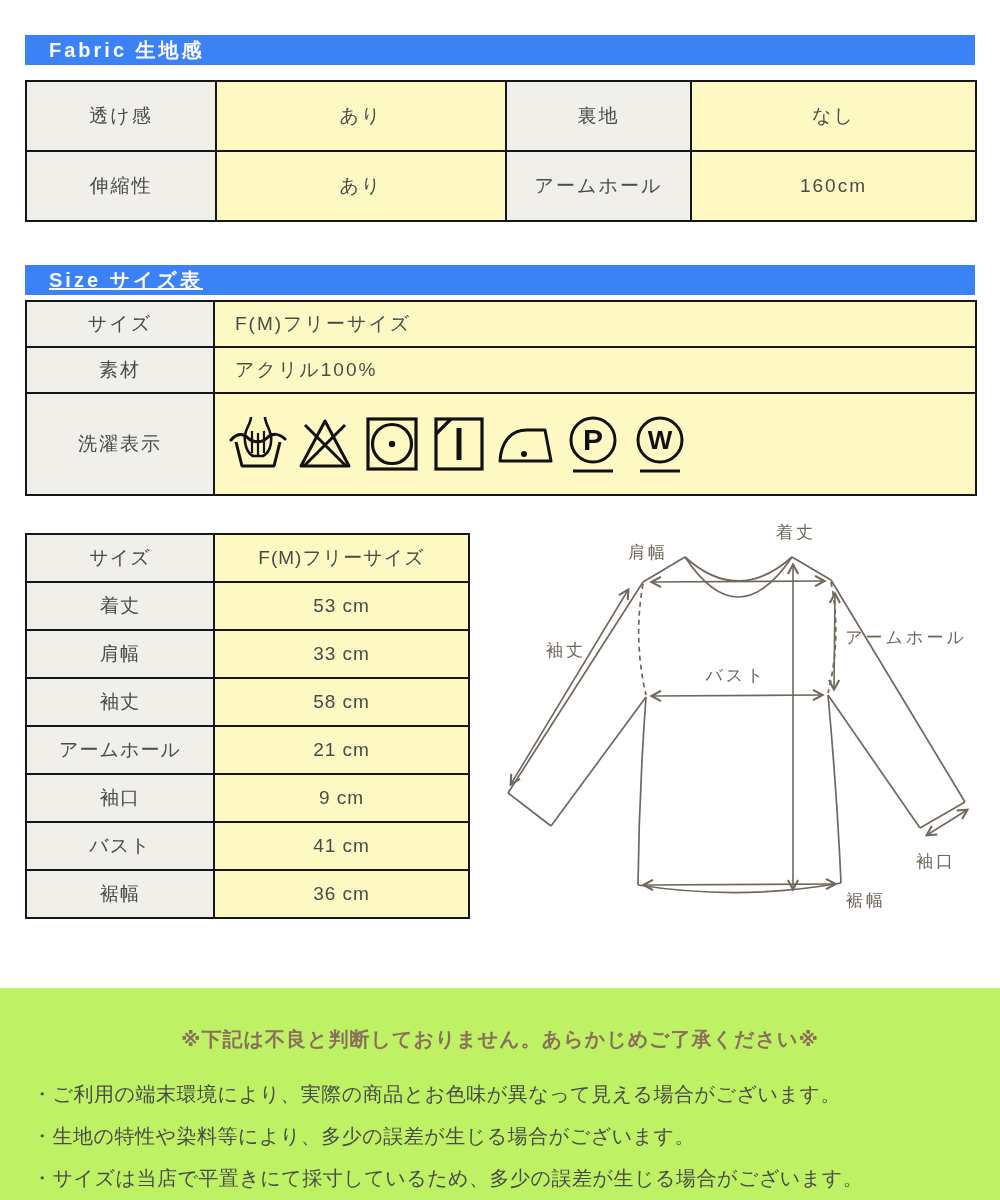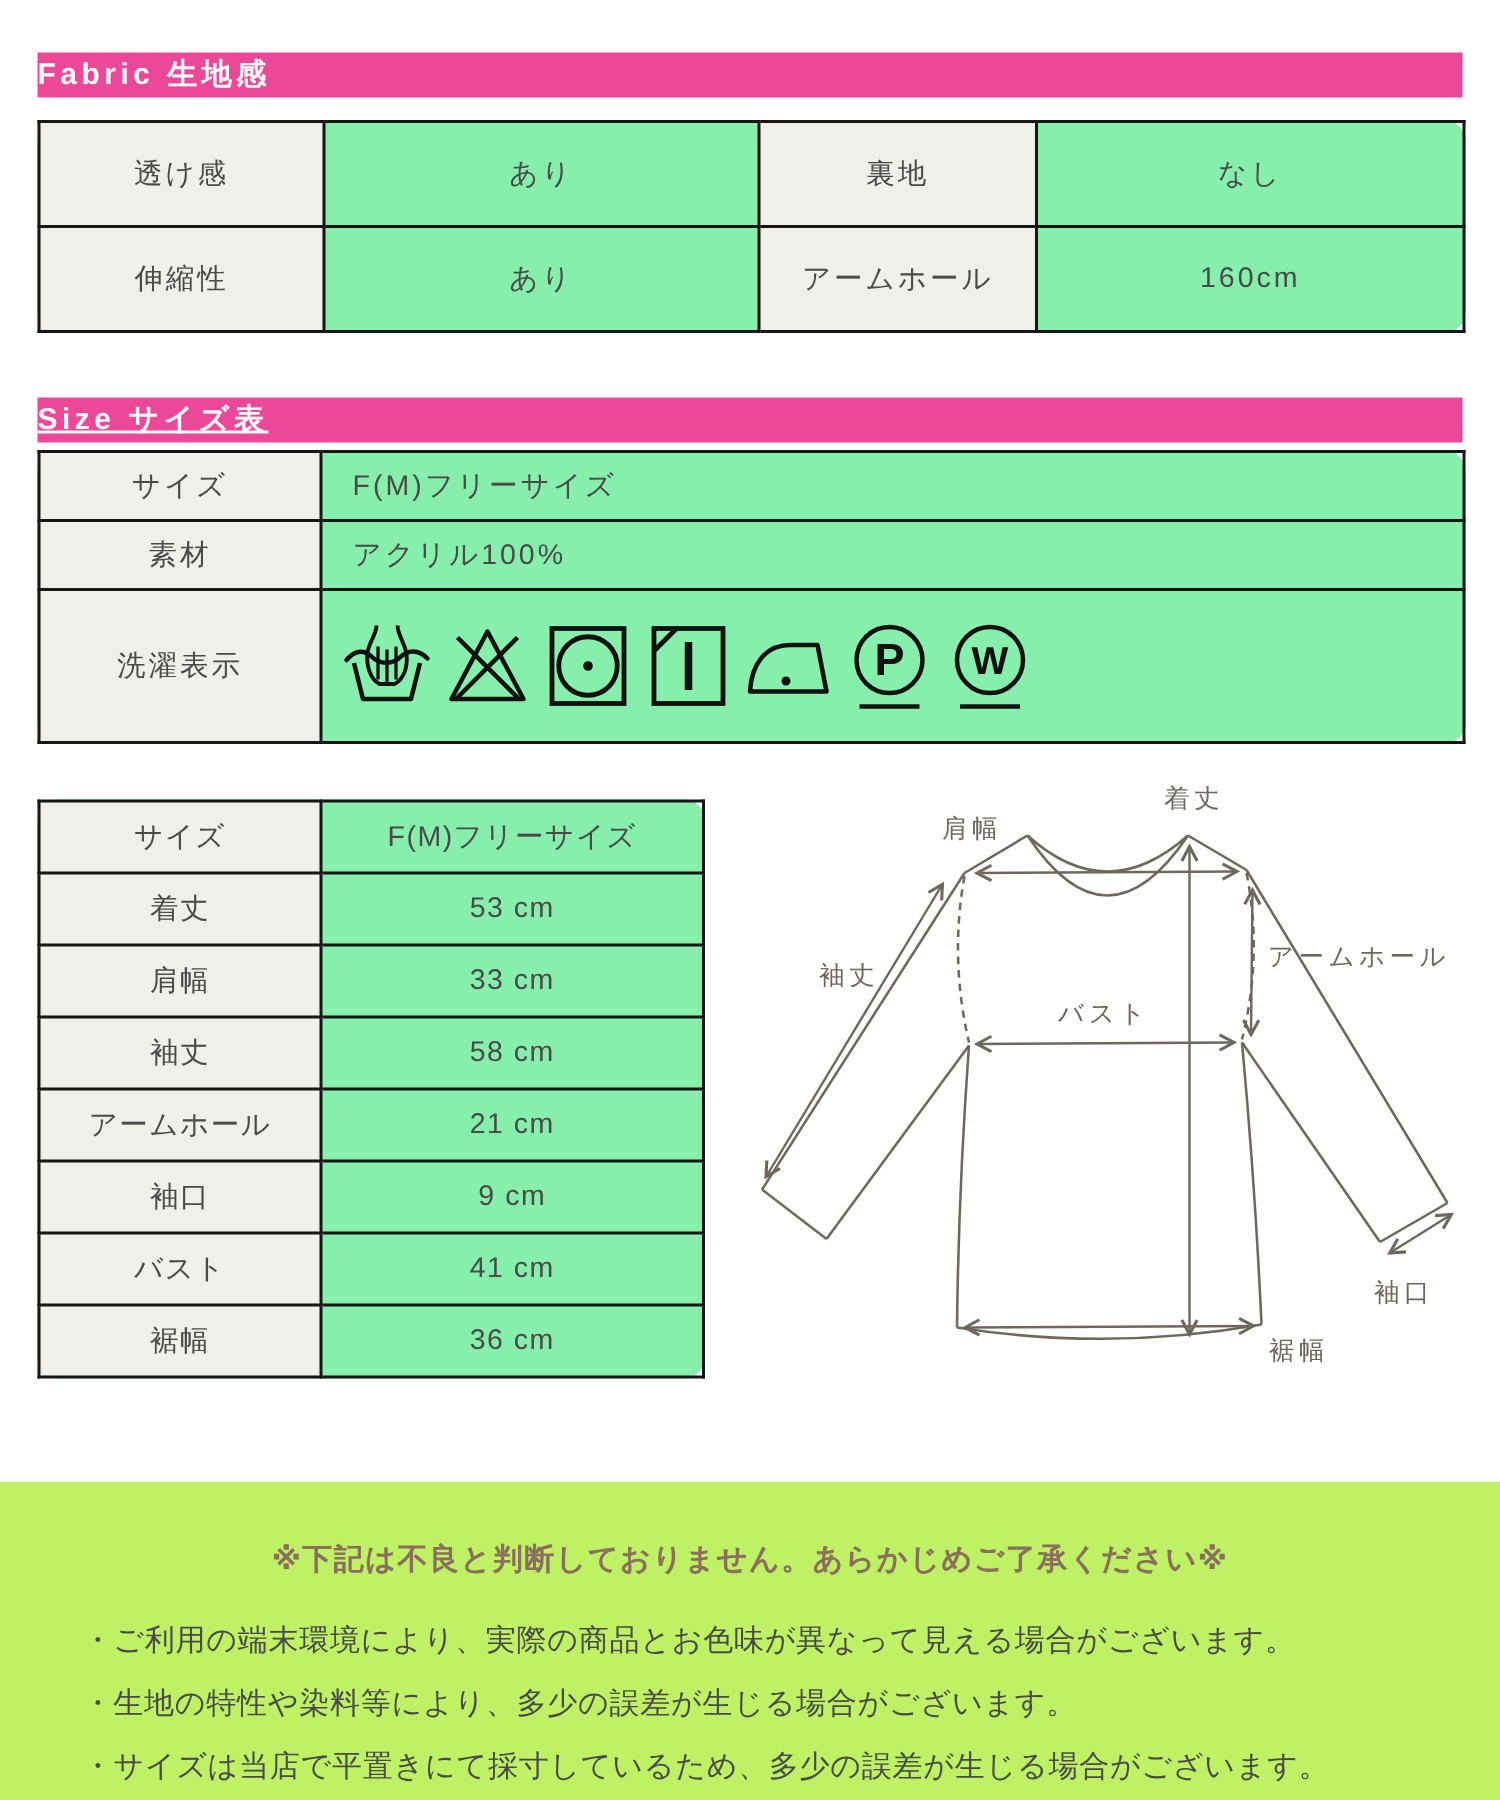--- a/index.html
+++ b/index.html
@@ -6,28 +6,28 @@
   html,body { width:1000px; height:1200px; }
   body {
     position:relative;
     background:#ffffff;
     font-family:"Liberation Sans","DejaVu Sans",sans-serif;
     color:#454545;
     overflow:hidden;
   }
   .band {
     position:absolute; left:25px; width:950px; height:30px;
-    background:#ec4899; color:#fbfaf7;
+    background:#3b82f6; color:#fbfaf7;
     font-size:20px; font-weight:bold; letter-spacing:3px;
-    line-height:30px; padding-left:0;
+    line-height:30px; padding-left:24px;
   }
   #band-fabric { top:35px; }
   #band-size { top:265px;text-decoration:underline; }
 
-  table { border-collapse:collapse; table-layout:fixed; position:absolute; background:#86efac;border-radius:14px; }
+  table { border-collapse:collapse; table-layout:fixed; position:absolute; background:#fef9c3; }
   td, th {
     border:2px solid #161616;
     font-size:19px; font-weight:normal;
     color:#4a4a4a; letter-spacing:2px;
     text-align:center; vertical-align:middle;
   }
   .hcell { background:#f1efe9; }
 
   #fabric-table { left:25px; top:80px; width:950px; }
   #fabric-table td { height:70px; }
@@ -49,21 +49,21 @@
   }
 
   #notes {
     position:absolute; left:0; top:988px; width:1000px; height:212px;
     background:#bef264; padding-top:38px;
   }
   #notes-heading {
     text-align:center; color:#8b6e5d; font-weight:bold;
     font-size:20px; letter-spacing:1px; margin-bottom:20px;
   }
-  #notes-list { list-style:none; padding-left:55px; }
+  #notes-list { list-style:none; padding-left:32px; }
   #notes-list li {
     font-size:20px; color:#4a4a4a; line-height:42px; letter-spacing:0.5px;
   }
 </style>
 </head>
 <body>
 
 <div class="band" id="band-fabric">Fabric 生地感</div>
 
 <table id="fabric-table">

